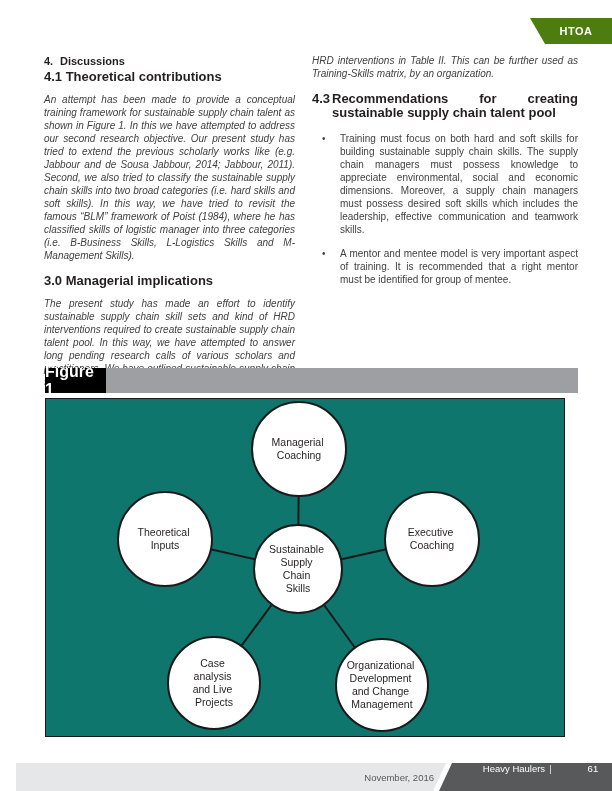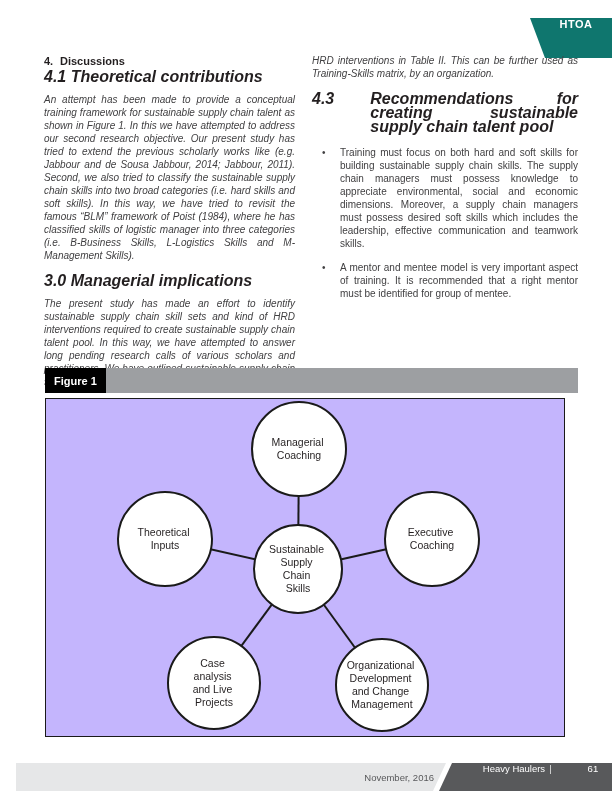--- a/index.html
+++ b/index.html
@@ -12,24 +12,24 @@
     height: 791px;
     background: #ffffff;
     overflow: hidden;
     margin: 0 auto;
   }
 
   
   .htoa-badge {
     position: absolute;
     left: 530px; top: 18px;
-    width: 82px; height: 40px;
-    background: #0f766e;
+    width: 82px; height: 26px;
+    background: #4d7c0f;
     clip-path: polygon(0 0, 100% 0, 100% 100%, 15px 100%);
-    display: flex; align-items: flex-start; justify-content: center;
+    display: flex; align-items: center; justify-content: center;
     padding-left: 10px;
   }
   .htoa-badge span {
     color: #ffffff; font-weight: bold; font-size: 11px; letter-spacing: 0.5px;
   }
 
   
   .columns {
     position: absolute;
     left: 44px; top: 54px;
@@ -42,26 +42,25 @@
   }
   .col-left  { width: 251px; }
   .col-right { width: 266px; }
 
   .h-section {
     color: #231F20; font-size: 11px; font-weight: bold;
     margin-bottom: 2px; line-height: 14px;
   }
   .h-section .num { display: inline-block; width: 16px; }
   .h-sub {
-    color: #231F20; font-size: 16px; font-weight: bold; font-style: italic;
+    color: #231F20; font-size: 13px; font-weight: bold; 
     line-height: 14px;
   }
   .h-sub.hang {
     display: flex;
-    gap: 36px;
   }
   .h-sub.hang .num { flex: 0 0 20px; }
   .h-sub.hang .txt { flex: 1; text-align: justify; }
 
   p.body-par {
     text-align: justify;
     margin-top: 9px;
     margin-bottom: 9px;
     font-style: italic;
   }
@@ -82,32 +81,32 @@
   
   .figure-panel { position: absolute; left: 45px; top: 368px; width: 533px; }
   .figure-header {
     width: 533px; height: 25px;
     background: #9D9FA2;
     display: flex; align-items: center;
   }
   .figure-label {
     width: 61px; height: 25px;
     background: #000000;
-    color: #ffffff; font-weight: bold; font-size: 11px;
+    color: #ffffff; font-weight: bold; font-size: 16px;
     display: flex; align-items: center; justify-content: center;
     flex: 0 0 61px;
   }
   .figure-title {
     color: #ffffff; font-size: 10.5px; margin-left: 12px;
   }
   .figure-box {
     margin-top: 5px;
     width: 520px; height: 339px;
     border: 1.6px solid #1a1a1a;
-    background: #c4b5fd;
+    background: #0f766e;
   }
   .figure-box svg { display: block; }
   .diagram-line { stroke: #1a1a1a; stroke-width: 2; }
   .diagram-circle { fill: #ffffff; stroke: #1a1a1a; stroke-width: 2; }
   .diagram-text {
     font-family: "Liberation Sans", sans-serif;
     font-size: 10.5px; fill: #231F20; text-anchor: middle;
   }
 
   

